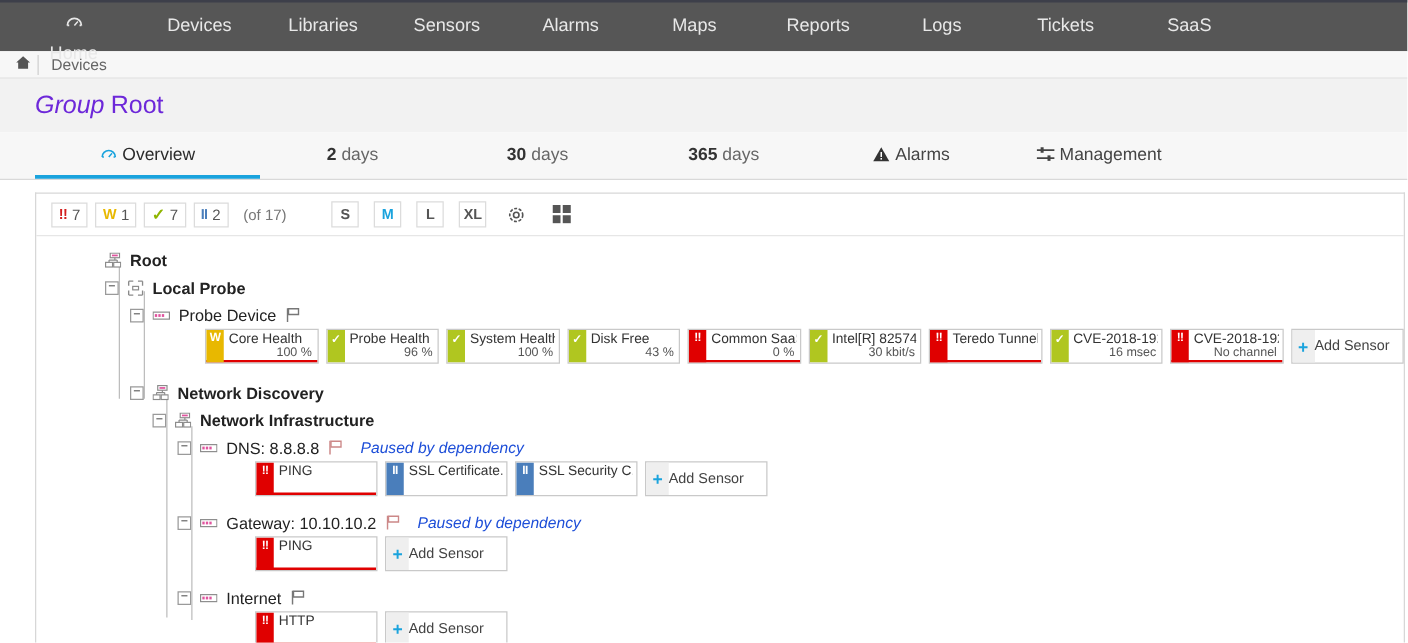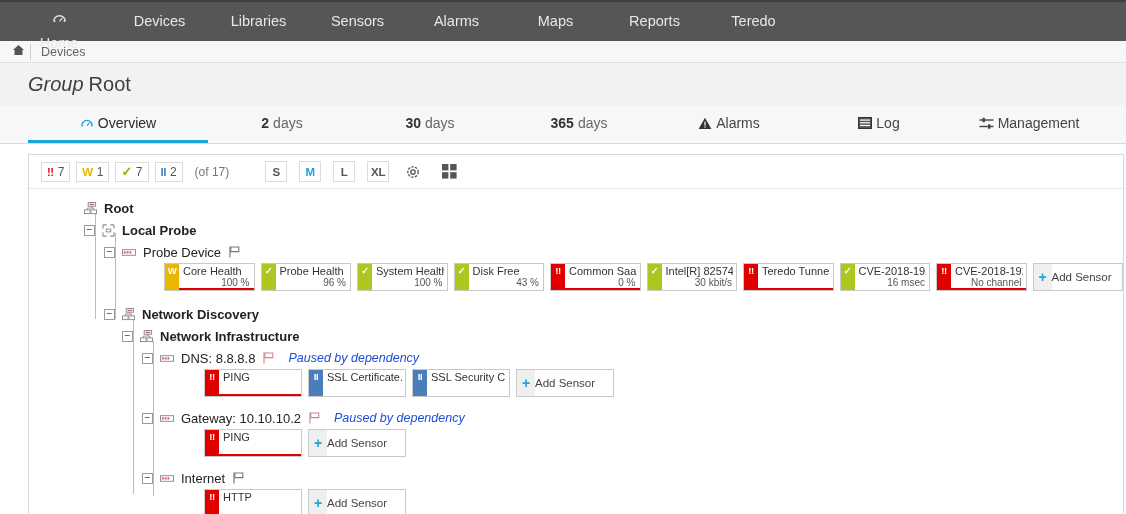--- a/index.html
+++ b/index.html
@@ -49,21 +49,21 @@
   #crumb-devices { color: #666; font-size: 12.5px; }
 
   
   #titlebar {
     height: 43px;
     background: #f2f2f2;
     display: flex;
     align-items: center;
     padding-left: 28px;
   }
-  #page-title { font-size: 20px; color: #404040; }
+  #page-title { font-size: 20px; color: #6d28d9; }
   #page-title .grp { font-style: italic; }
   #page-title .nm { font-style: normal; margin-left: 5px; }
 
   
   #tabbar {
     height: 38px;
     background: #f7f7f7;
     border-bottom: 1px solid #d9d9d9;
     display: flex;
     align-items: flex-end;
@@ -208,21 +208,23 @@
     </span>
     <span>Home</span>
   </div>
   <div id="nav-list">
     <div class="nav-item">Devices</div>
     <div class="nav-item">Libraries</div>
     <div class="nav-item">Sensors</div>
     <div class="nav-item">Alarms</div>
     <div class="nav-item">Maps</div>
     <div class="nav-item">Reports</div>
-    <div class="nav-item">Teredo</div>
+    <div class="nav-item">Logs</div>
+    <div class="nav-item">Tickets</div>
+    <div class="nav-item">SaaS</div>
   </div>
 </div>
 
 <div id="breadcrumb">
   <span id="home-crumb-icon">
     <svg width="13" height="12" viewBox="0 0 14 13">
       <path d="M7 1 L13 6.4 L11.3 6.4 L11.3 12 L2.7 12 L2.7 6.4 L1 6.4 Z" fill="#555"></path>
     </svg>
   </span>
   <span id="crumb-sep"></span>
@@ -261,31 +263,20 @@
   </div>
   <div class="tab" style="width:150px">
     <span class="tab-ico">
       <svg width="14" height="13" viewBox="0 0 14 13">
         <path d="M7 0.8 L13.4 12 L0.6 12 Z" fill="#333"></path>
         <rect x="6.4" y="4.6" width="1.2" height="4" fill="#fff"></rect>
         <rect x="6.4" y="9.4" width="1.2" height="1.3" fill="#fff"></rect>
       </svg>
     </span>
     <span>Alarms</span>
-  </div>
-  <div class="tab" style="width:150px">
-    <span class="tab-ico">
-      <svg width="14" height="12" viewBox="0 0 14 12">
-        <rect x="0.5" y="0.5" width="13" height="11" fill="#555" stroke="#333"></rect>
-        <rect x="2" y="2.5" width="10" height="1.2" fill="#fff"></rect>
-        <rect x="2" y="5.2" width="10" height="1.2" fill="#fff"></rect>
-        <rect x="2" y="7.9" width="10" height="1.2" fill="#fff"></rect>
-      </svg>
-    </span>
-    <span>Log</span>
   </div>
   <div class="tab" style="width:150px">
     <span class="tab-ico">
       <svg width="15" height="13" viewBox="0 0 15 13">
         <line x1="0.5" y1="3" x2="14.5" y2="3" stroke="#444" stroke-width="1.4"></line>
         <line x1="0.5" y1="9.5" x2="14.5" y2="9.5" stroke="#444" stroke-width="1.4"></line>
         <rect x="3.5" y="0.8" width="2.4" height="4.4" fill="#444"></rect>
         <rect x="9" y="7.3" width="2.4" height="4.4" fill="#444"></rect>
       </svg>
     </span>

